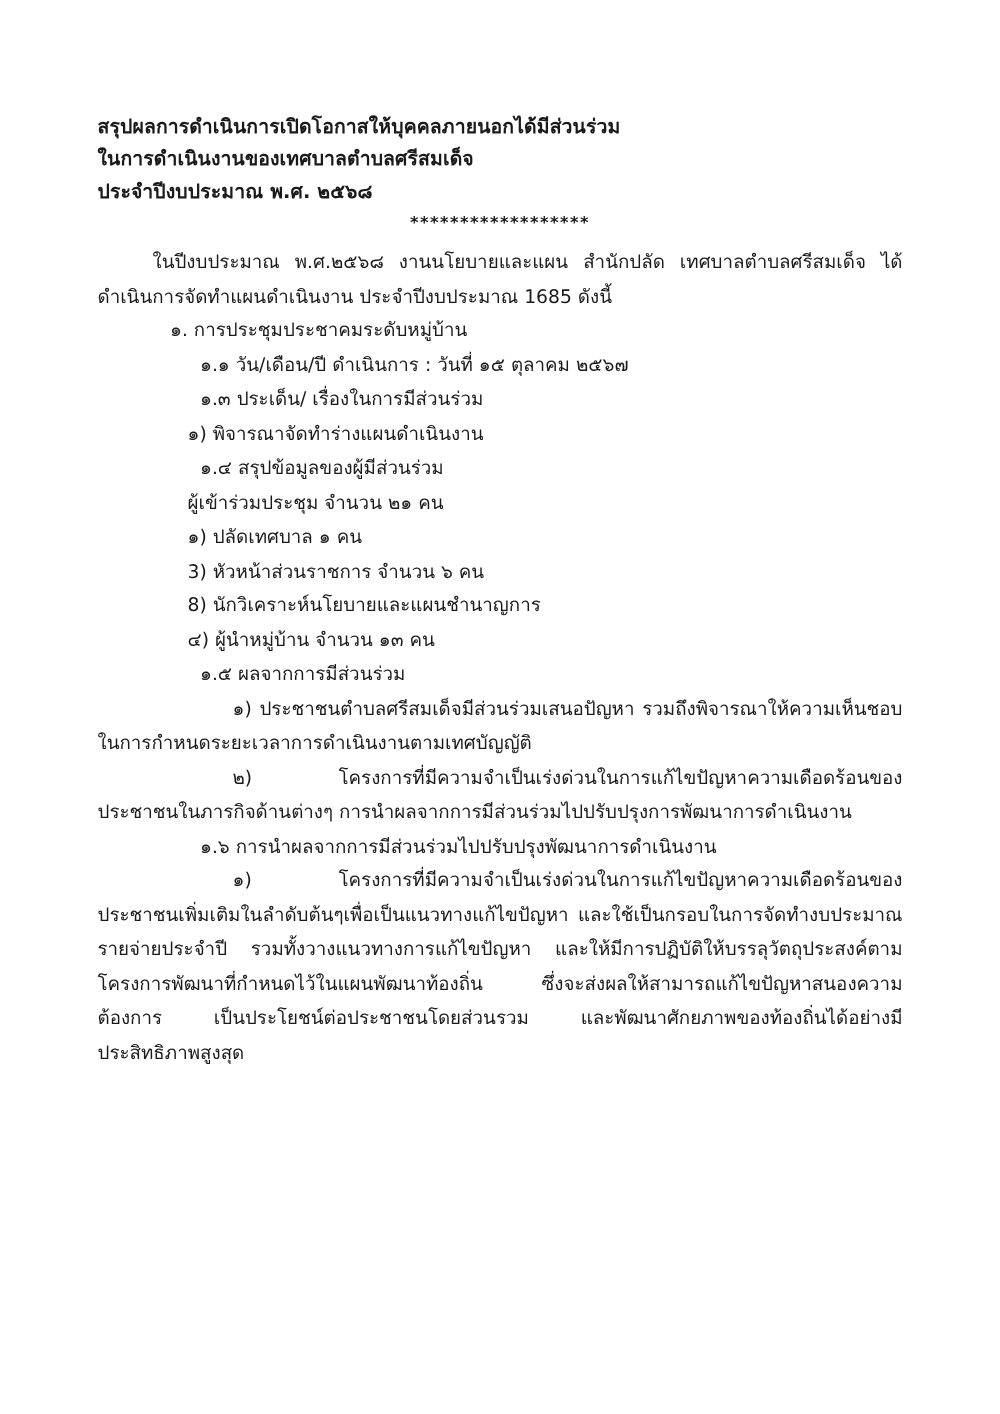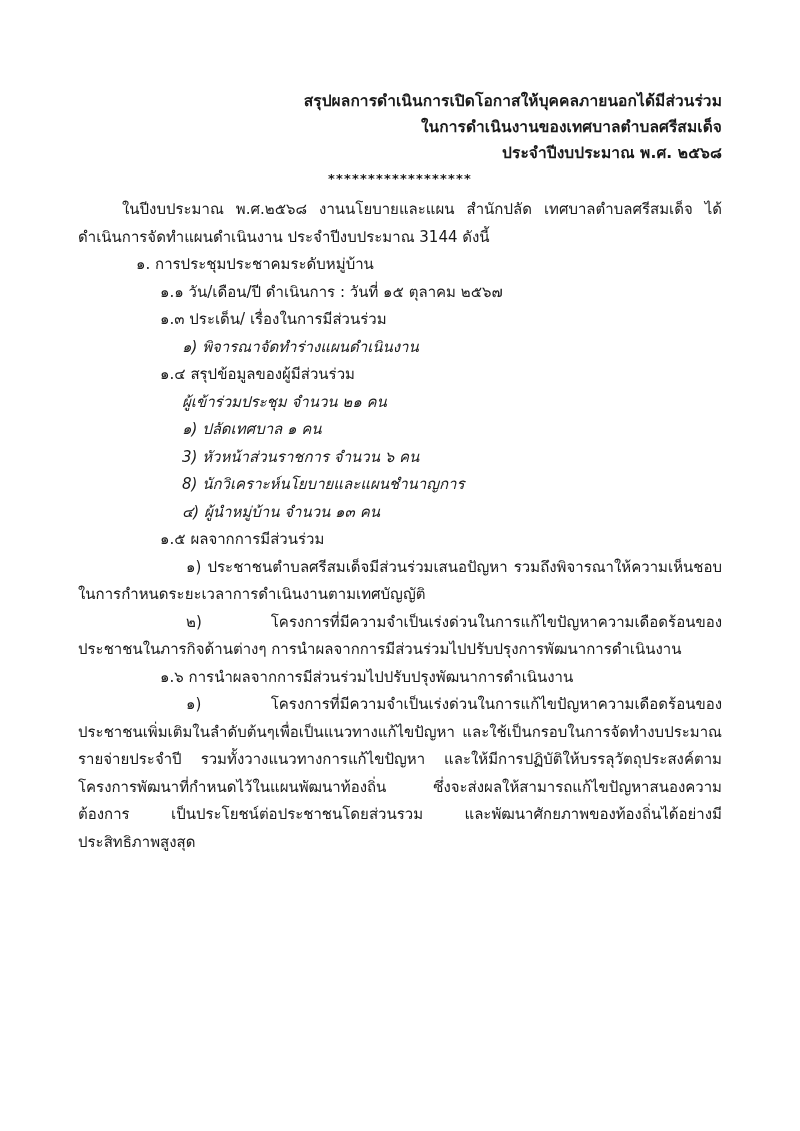--- a/index.html
+++ b/index.html
@@ -15,21 +15,21 @@
   }
   .page {
     position: relative;
     width: 800px;
     height: 1131px;
     box-sizing: border-box;
     padding: 88px 78px 0 78px;
     background: #ffffff;
   }
   .doc-title {
-    text-align: right;
+    text-align: left;
     font-size: 15.5px;
     line-height: 26px;
     font-weight: bold;
     letter-spacing: 0.1px;
   }
   .doc-title .line {
     display: block;
   }
   .stars {
     text-align: center;
@@ -54,23 +54,22 @@
   }
   .lvl1 {
     margin-left: 58px;
     text-indent: 0;
   }
   .lvl2 {
     margin-left: 82px;
     text-indent: 0;
   }
   .lvl3 {
-    margin-left: 104px;
+    margin-left: 72px;
     text-indent: 0;
-    font-style: italic;
   }
   .block-just {
     text-align: justify;
     text-indent: 0;
   }
 </style>
 </head>
 <body>
 
 <div class="page">
@@ -78,21 +77,21 @@
   <div class="doc-title">
     <span class="line">สรุปผลการดำเนินการเปิดโอกาสให้บุคคลภายนอกได้มีส่วนร่วม</span>
     <span class="line">ในการดำเนินงานของเทศบาลตำบลศรีสมเด็จ</span>
     <span class="line">ประจำปีงบประมาณ พ.ศ. ๒๕๖๘</span>
   </div>
 
   <div class="stars">******************</div>
 
   <div class="body-text">
 
-    <p class="para">ในปีงบประมาณ พ.ศ.๒๕๖๘ งานนโยบายและแผน สำนักปลัด เทศบาลตำบลศรีสมเด็จ ได้ดำเนินการจัดทำแผนดำเนินงาน  ประจำปีงบประมาณ  3144 ดังนี้</p>
+    <p class="para">ในปีงบประมาณ พ.ศ.๒๕๖๘ งานนโยบายและแผน สำนักปลัด เทศบาลตำบลศรีสมเด็จ ได้ดำเนินการจัดทำแผนดำเนินงาน  ประจำปีงบประมาณ  1685 ดังนี้</p>
 
     <p class="lvl1">๑. การประชุมประชาคมระดับหมู่บ้าน</p>
 
     <p class="lvl2">๑.๑ วัน/เดือน/ปี ดำเนินการ : วันที่ ๑๕  ตุลาคม  ๒๕๖๗</p>
     <p class="lvl2">๑.๓ ประเด็น/ เรื่องในการมีส่วนร่วม</p>
 
     <p class="lvl3">๑) พิจารณาจัดทำร่างแผนดำเนินงาน</p>
 
     <p class="lvl2">๑.๔ สรุปข้อมูลของผู้มีส่วนร่วม</p>
     <p class="lvl3">ผู้เข้าร่วมประชุม จำนวน  ๒๑   คน</p>

